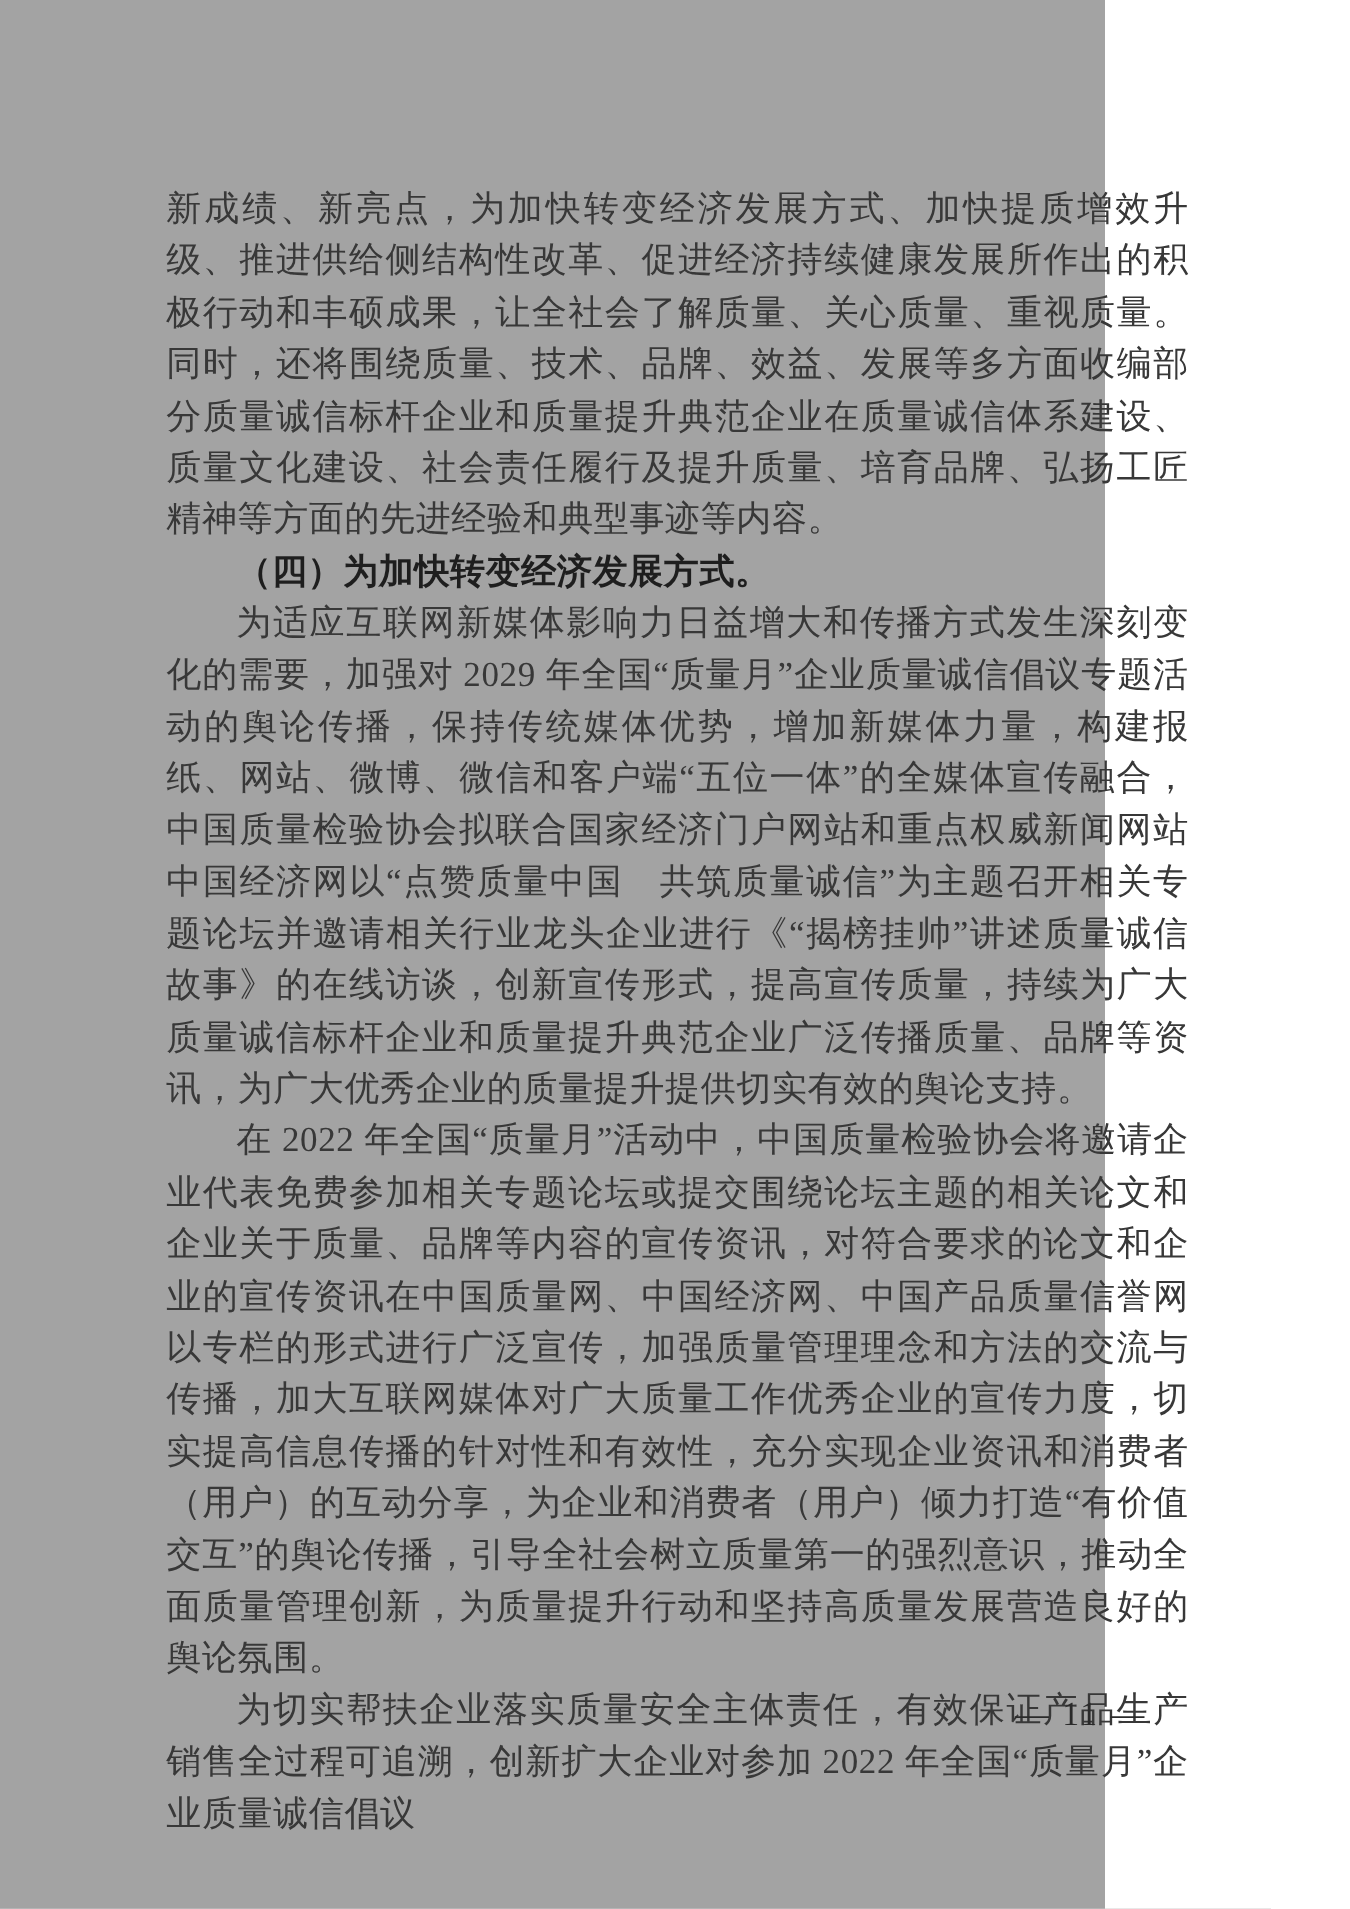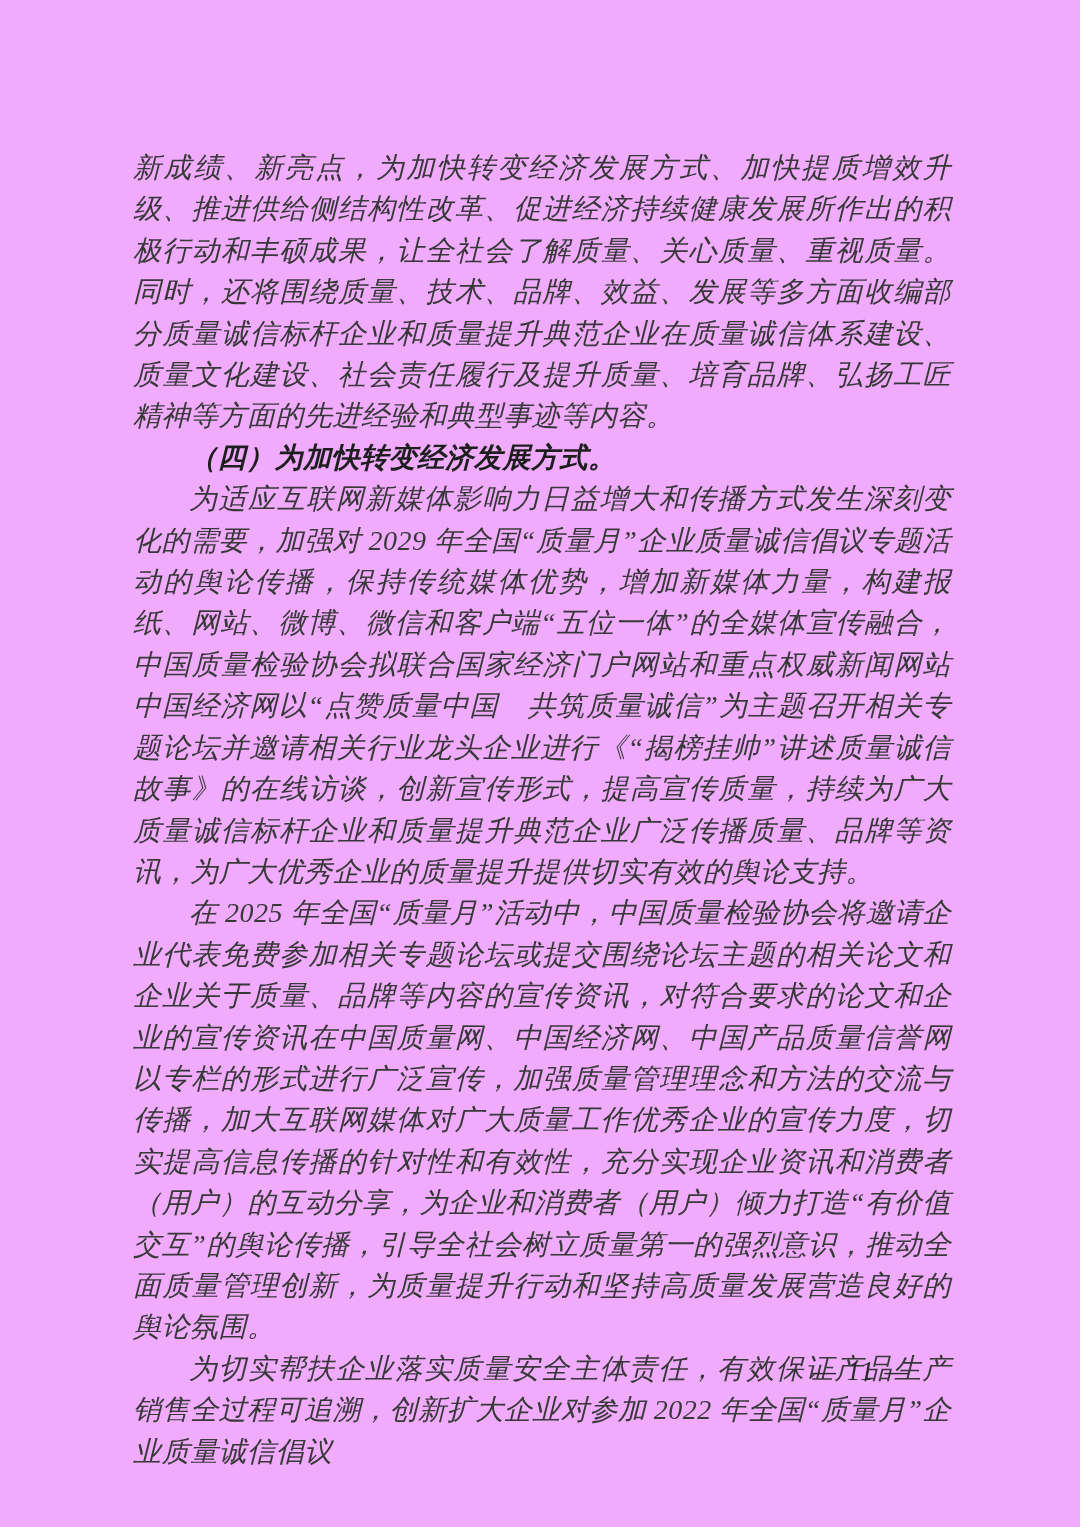--- a/index.html
+++ b/index.html
@@ -10,24 +10,23 @@
     width: 1080px;
     height: 1527px;
     background: #ffffff;
     font-family: "Liberation Serif", "DejaVu Serif", serif;
     position: relative;
     overflow: hidden;
   }
   .page {
     position: absolute;
     left: 0; top: 0;
-    width: 1080px;
+    width: 884px;
     height: 1527px;
-    background: #f0abfc;
-    font-style: italic;
+    background: #a3a3a3;
   }
   .content {
     position: absolute;
     left: 133px;
     top: 147px;
     width: 818px;
     font-size: 28px;
     line-height: 41.4px;
     color: #383838;
     text-align: justify;
@@ -58,18 +57,18 @@
   }
 </style>
 </head>
 <body>
 
 <div class="page">
   <div class="content">
     <p class="body-text">新成绩、新亮点，为加快转变经济发展方式、加快提质增效升级、推进供给侧结构性改革、促进经济持续健康发展所作出的积极行动和丰硕成果，让全社会了解质量、关心质量、重视质量。同时，还将围绕质量、技术、品牌、效益、发展等多方面收编部分质量诚信标杆企业和质量提升典范企业在质量诚信体系建设、质量文化建设、社会责任履行及提升质量、培育品牌、弘扬工匠精神等方面的先进经验和典型事迹等内容。</p>
     <p class="heading para-indent">（四）为加快转变经济发展方式。</p>
     <p class="body-text para-indent">为适应互联网新媒体影响力日益增大和传播方式发生深刻变化的需要，加强对 2029 年全国“质量月”企业质量诚信倡议专题活动的舆论传播，保持传统媒体优势，增加新媒体力量，构建报纸、网站、微博、微信和客户端“五位一体”的全媒体宣传融合，中国质量检验协会拟联合国家经济门户网站和重点权威新闻网站中国经济网以“点赞质量中国　共筑质量诚信”为主题召开相关专题论坛并邀请相关行业龙头企业进行《“揭榜挂帅”讲述质量诚信故事》的在线访谈，创新宣传形式，提高宣传质量，持续为广大质量诚信标杆企业和质量提升典范企业广泛传播质量、品牌等资讯，为广大优秀企业的质量提升提供切实有效的舆论支持。</p>
-    <p class="body-text para-indent">在 2025 年全国“质量月”活动中，中国质量检验协会将邀请企业代表免费参加相关专题论坛或提交围绕论坛主题的相关论文和企业关于质量、品牌等内容的宣传资讯，对符合要求的论文和企业的宣传资讯在中国质量网、中国经济网、中国产品质量信誉网以专栏的形式进行广泛宣传，加强质量管理理念和方法的交流与传播，加大互联网媒体对广大质量工作优秀企业的宣传力度，切实提高信息传播的针对性和有效性，充分实现企业资讯和消费者（用户）的互动分享，为企业和消费者（用户）倾力打造“有价值交互”的舆论传播，引导全社会树立质量第一的强烈意识，推动全面质量管理创新，为质量提升行动和坚持高质量发展营造良好的舆论氛围。</p>
+    <p class="body-text para-indent">在 2022 年全国“质量月”活动中，中国质量检验协会将邀请企业代表免费参加相关专题论坛或提交围绕论坛主题的相关论文和企业关于质量、品牌等内容的宣传资讯，对符合要求的论文和企业的宣传资讯在中国质量网、中国经济网、中国产品质量信誉网以专栏的形式进行广泛宣传，加强质量管理理念和方法的交流与传播，加大互联网媒体对广大质量工作优秀企业的宣传力度，切实提高信息传播的针对性和有效性，充分实现企业资讯和消费者（用户）的互动分享，为企业和消费者（用户）倾力打造“有价值交互”的舆论传播，引导全社会树立质量第一的强烈意识，推动全面质量管理创新，为质量提升行动和坚持高质量发展营造良好的舆论氛围。</p>
     <p class="body-text para-indent">为切实帮扶企业落实质量安全主体责任，有效保证产品生产销售全过程可追溯，创新扩大企业对参加 2022 年全国“质量月”企业质量诚信倡议</p>
   </div>
 
   <div class="page-number">— 11 —</div>
 </div>
 
 </body></html>

